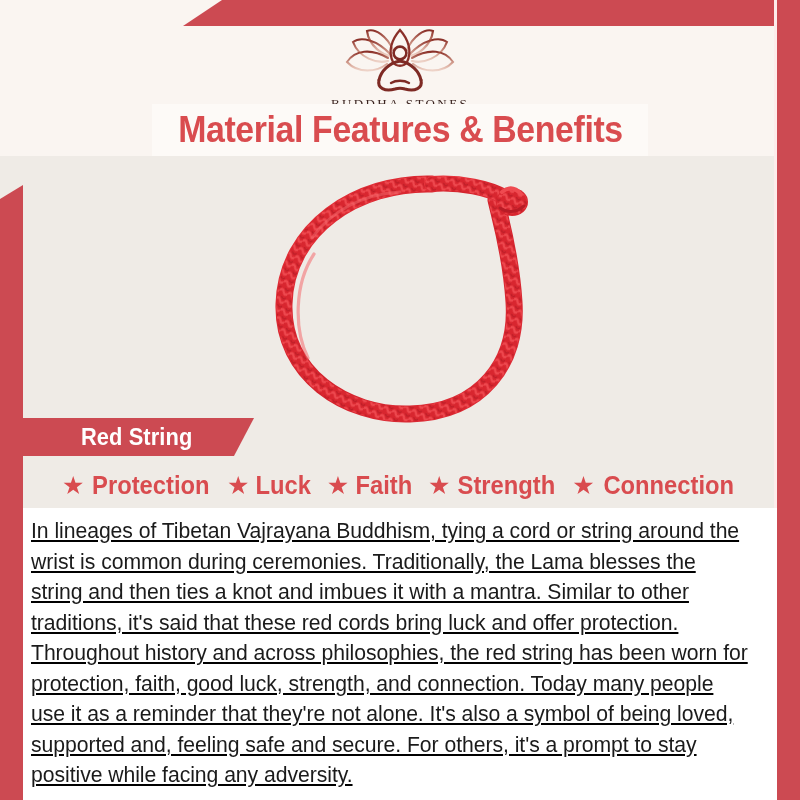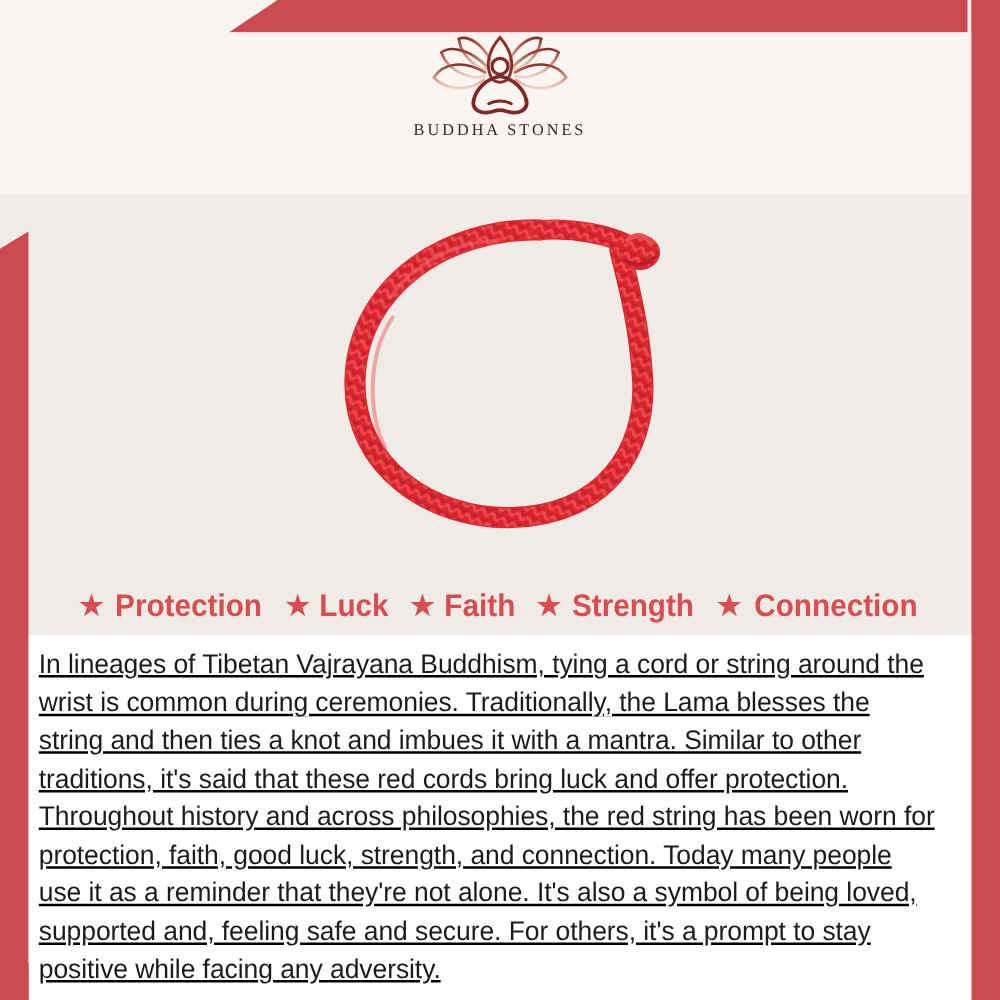--- a/index.html
+++ b/index.html
@@ -238,20 +238,23 @@
 
       <circle cx="75" cy="31" r="6.4" fill="none" stroke="#7e2a24" stroke-width="2.6"></circle>
       <path d="M75 39 C 64 41, 56 49, 54 58" fill="none" stroke="#7e2a24" stroke-width="3" stroke-linecap="round"></path>
       <path d="M75 39 C 86 41, 94 49, 96 58" fill="none" stroke="#7e2a24" stroke-width="3" stroke-linecap="round"></path>
       <path d="M54 58 C 52 66, 60 70, 70 67 C 73 66, 77 66, 80 67 C 90 70, 98 66, 96 58" fill="none" stroke="#7e2a24" stroke-width="3" stroke-linecap="round"></path>
       <path d="M66 61 C 71 58, 79 58, 84 61" fill="none" stroke="#7e2a24" stroke-width="2.4" stroke-linecap="round"></path>
     </svg>
     <span class="logo-word">BUDDHA STONES</span>
   </div>
 
+  <div class="headline-band">
+    <span class="headline-text">Material Features &amp; Benefits</span>
+  </div>
 
   <svg class="product" viewBox="0 0 320 265" preserveAspectRatio="none">
     <defs>
       <linearGradient id="cordgrad" x1="0" y1="0" x2="1" y2="1">
         <stop offset="0%" stop-color="#e8333b"></stop>
         <stop offset="50%" stop-color="#d2222c"></stop>
         <stop offset="100%" stop-color="#e0303a"></stop>
       </linearGradient>
       <pattern id="braid" width="9" height="9" patternUnits="userSpaceOnUse" patternTransform="rotate(25)">
         <rect width="9" height="9" fill="#d8262f"></rect>
@@ -276,20 +279,23 @@
 
     <ellipse cx="262" cy="40" rx="16" ry="14" fill="#d8262f"></ellipse>
     <ellipse cx="262" cy="40" rx="15" ry="13" fill="url(#braid)" opacity="0.95"></ellipse>
     <path d="M252 30 q10 -8 19 2" fill="none" stroke="#ef4a50" stroke-width="4" stroke-linecap="round"></path>
     <path d="M250 46 q12 8 24 -2" fill="none" stroke="#b81c26" stroke-width="3" stroke-linecap="round"></path>
 
     <path d="M64 92 C 44 122, 44 168, 58 196" fill="none" stroke="#f4696d" stroke-width="3.2" stroke-linecap="round" opacity="0.55"></path>
     <path d="M150 30 C 112 32, 80 50, 62 76" fill="none" stroke="#f4696d" stroke-width="3" stroke-linecap="round" opacity="0.5"></path>
   </svg>
 
+  <div class="tag-ribbon">
+    <span class="tag-label">Red String</span>
+  </div>
 
   <div class="benefits">
     <span class="benefit">
       <span class="benefit-star">★</span>
       <span class="benefit-text">Protection</span>
     </span>
     <span class="benefit">
       <span class="benefit-star">★</span>
       <span class="benefit-text">Luck</span>
     </span>

